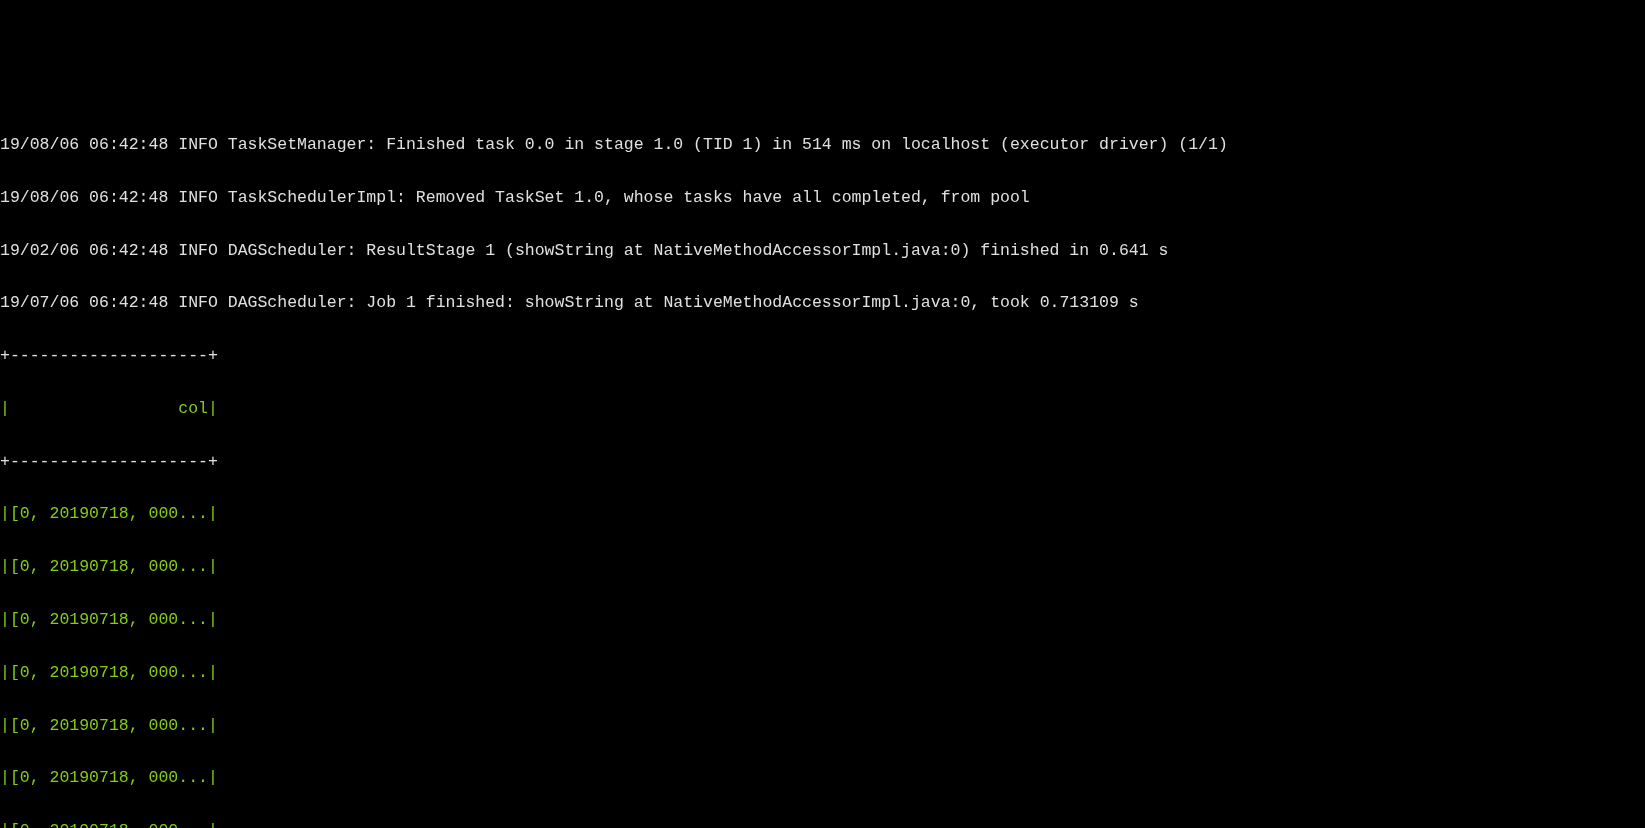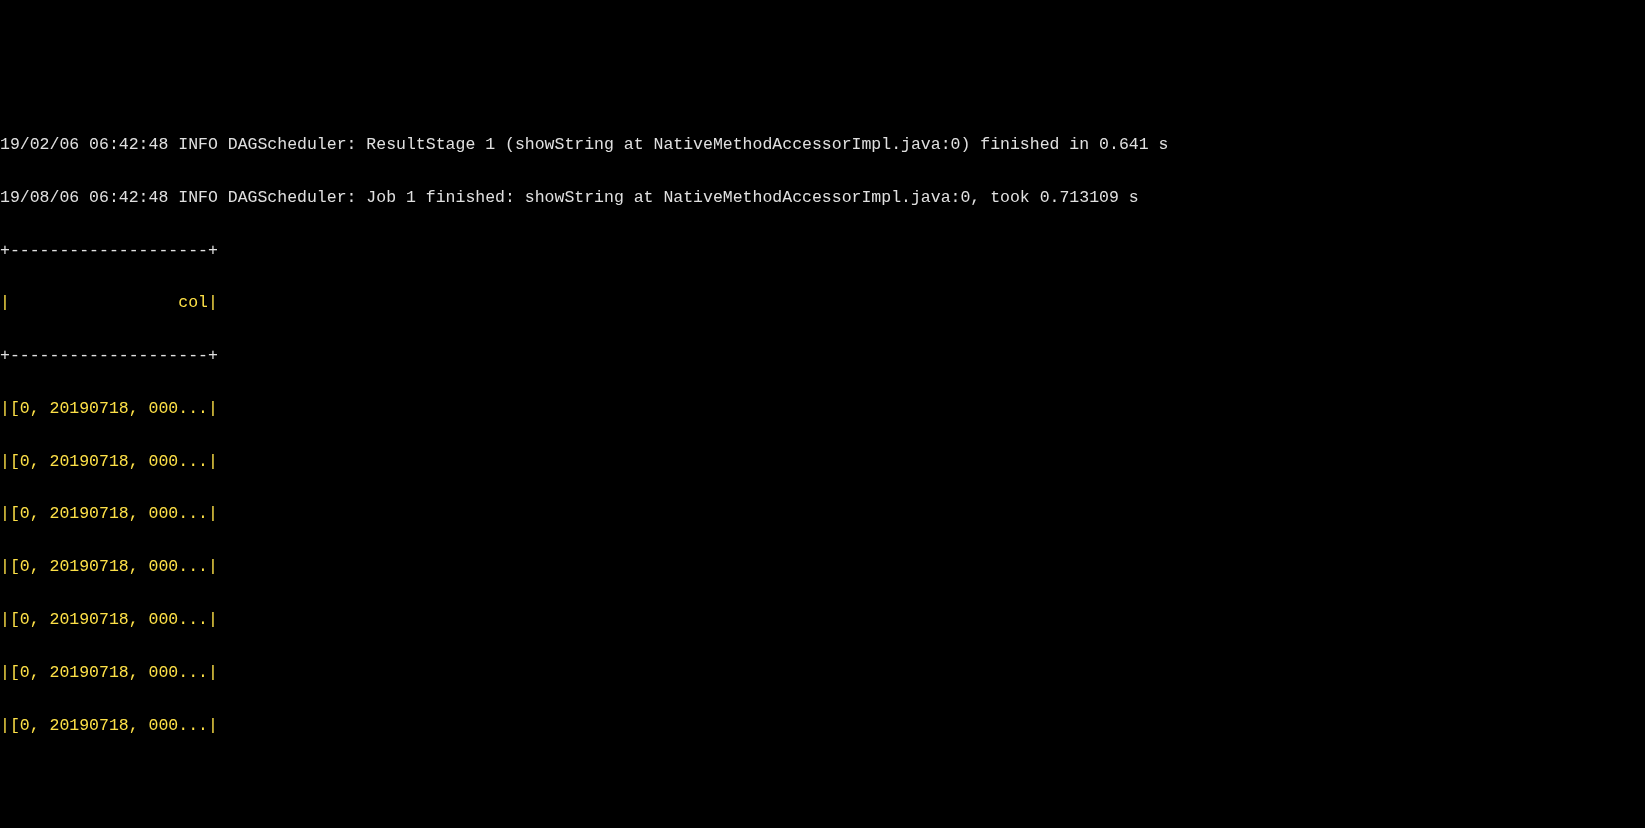--- a/index.html
+++ b/index.html
@@ -24,32 +24,34 @@
     }
     .log-line {
       color: #e0e0e0;
       white-space: pre;
     }
     .table-border {
       color: #e0e0e0;
       white-space: pre;
     }
     .table-header, .table-row, .footer-text {
-      color: #fde047;
+      color: #84cc16;
       white-space: pre;
     }
   </style>
 </head>
 <body>
 
 
 
 <div class="terminal">
+<div class="log-line">19/08/06 06:42:48 INFO TaskSetManager: Finished task 0.0 in stage 1.0 (TID 1) in 514 ms on localhost (executor driver) (1/1)</div>
+<div class="log-line">19/08/06 06:42:48 INFO TaskSchedulerImpl: Removed TaskSet 1.0, whose tasks have all completed, from pool</div>
 <div class="log-line">19/02/06 06:42:48 INFO DAGScheduler: ResultStage 1 (showString at NativeMethodAccessorImpl.java:0) finished in 0.641 s</div>
-<div class="log-line">19/08/06 06:42:48 INFO DAGScheduler: Job 1 finished: showString at NativeMethodAccessorImpl.java:0, took 0.713109 s</div>
+<div class="log-line">19/07/06 06:42:48 INFO DAGScheduler: Job 1 finished: showString at NativeMethodAccessorImpl.java:0, took 0.713109 s</div>
 <div class="table-border">+--------------------+</div>
 <div class="table-header">|                 col|</div>
 <div class="table-border">+--------------------+</div>
 <div class="table-row">|[0, 20190718, 000...|</div>
 <div class="table-row">|[0, 20190718, 000...|</div>
 <div class="table-row">|[0, 20190718, 000...|</div>
 <div class="table-row">|[0, 20190718, 000...|</div>
 <div class="table-row">|[0, 20190718, 000...|</div>
 <div class="table-row">|[0, 20190718, 000...|</div>
 <div class="table-row">|[0, 20190718, 000...|</div>

